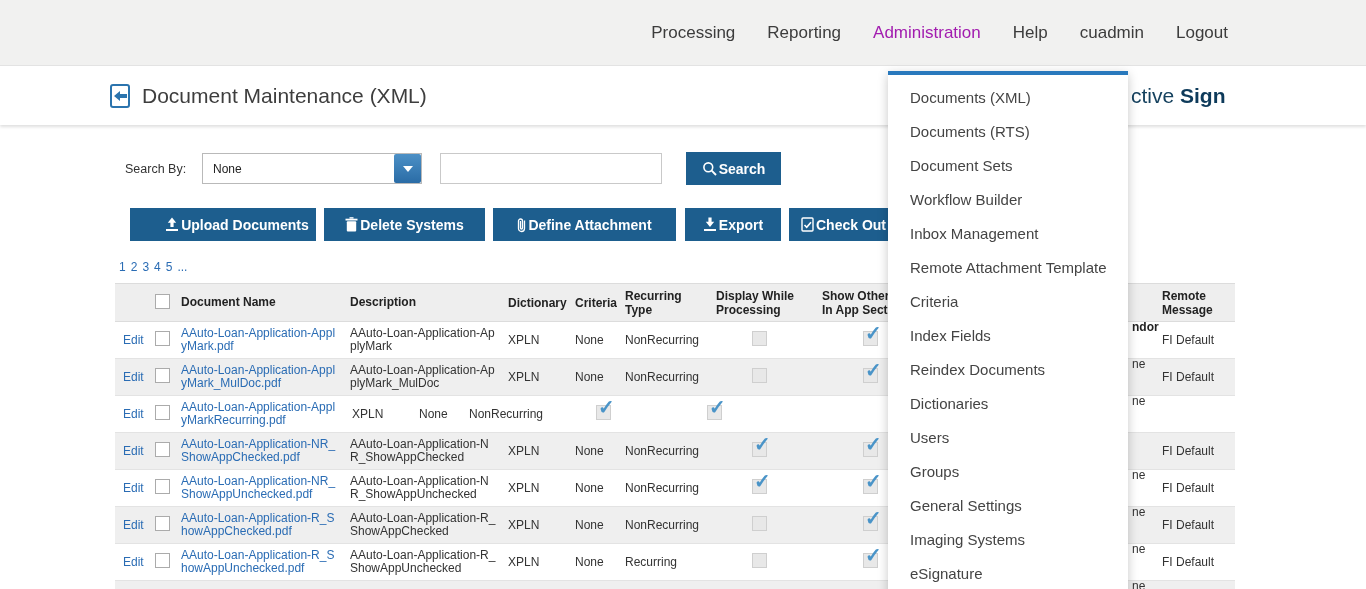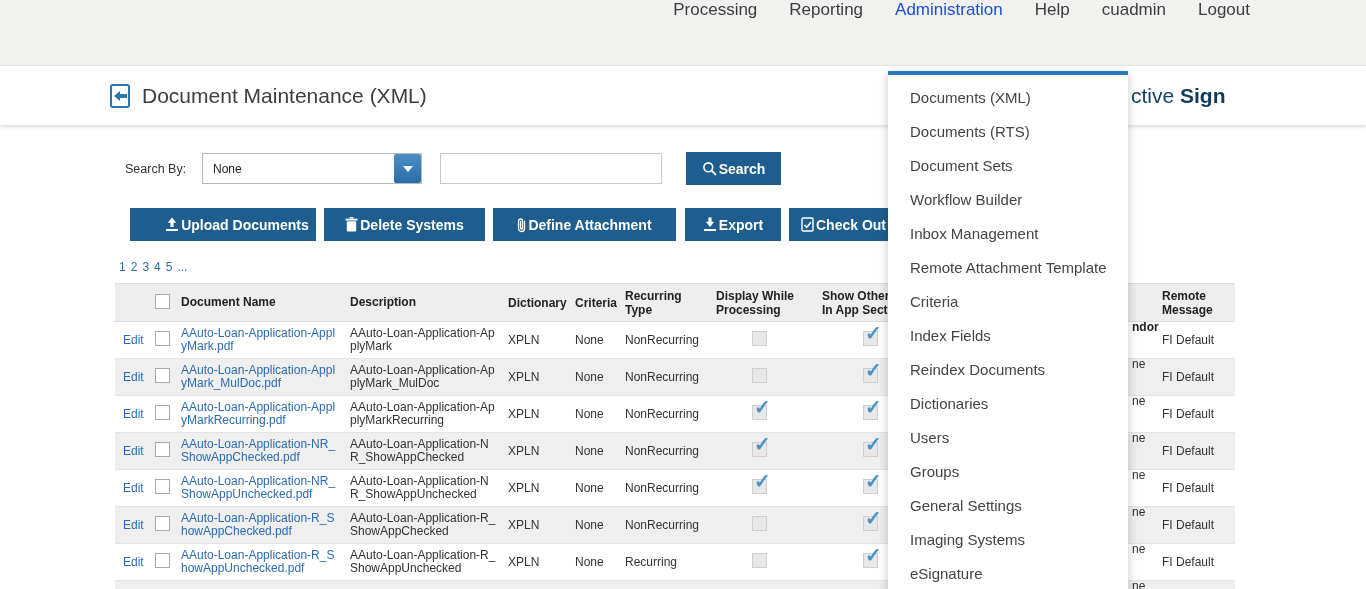--- a/index.html
+++ b/index.html
@@ -10,24 +10,24 @@
   }
   a { text-decoration:none; }
 
   
   .header { position:absolute; left:0; top:0; width:1366px; height:66px;
             background:#f1f1f0; border-bottom:1px solid #e4e4e4; }
   .logo-box { position:absolute; left:106px; top:10px; width:298px; height:42px;
               background:#fff; border:2px solid #7f7f7f;
               display:flex; align-items:center; justify-content:center;
               font-size:18px; color:#222; }
-  .nav { position:absolute; right:116px; top:0; height:66px;
-         display:flex; gap:32px; }
+  .nav { position:absolute; right:138px; top:0; height:66px;
+         display:flex; align-items:center; gap:32px; }
   .nav-item { font-size:17px; color:#3c3c3c; cursor:pointer; white-space:nowrap; }
-  .nav-item.active { color:#1d4ed8; }
+  .nav-item.active { color:#a21caf; }
 
   
   .title-bar { position:absolute; left:0; top:66px; width:1366px; height:59px;
                background:#fff; box-shadow:0 2px 3px rgba(0,0,0,.13); }
   .title-icon { position:absolute; left:108px; top:17px; width:26px; height:26px; }
   .page-title { position:absolute; left:142px; top:0; height:59px;
                 display:flex; align-items:center; font-size:21px; color:#3e3e3e; }
   .brand { position:absolute; left:1131px; top:0; height:59px;
            display:flex; align-items:center; font-size:21px; color:#16425f; }
   .brand .reg { white-space:pre; }
@@ -236,21 +236,20 @@
       <div class="c9"><span class="cb gray checked"></span></div>
       <div class="c10"></div>
       <div class="c11">ne</div>
       <div class="c12">FI Default</div>
     </div>
 
     <div class="trow">
       <div class="c1"><a class="link">Edit</a></div>
       <div class="c2"><span class="cb"></span></div>
       <div class="c3"><a class="link">AAuto-Loan-Application-ApplyMarkRecurring.pdf</a></div>
-      <div class="c4">AAuto-Loan-Application-ApplyMarkRecurring</div>
       <div class="c5">XPLN</div>
       <div class="c6">None</div>
       <div class="c7">NonRecurring</div>
       <div class="c8"><span class="cb gray checked"></span></div>
       <div class="c9"><span class="cb gray checked"></span></div>
       <div class="c10"></div>
       <div class="c11">ne</div>
       <div class="c12">FI Default</div>
     </div>
 

